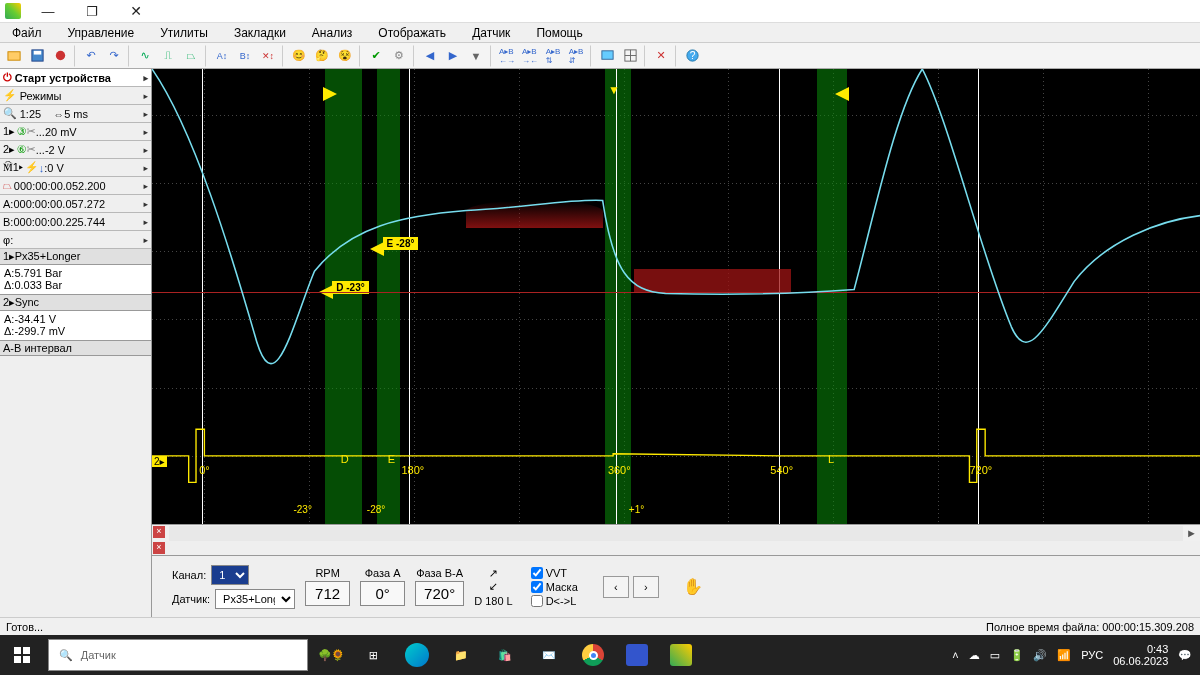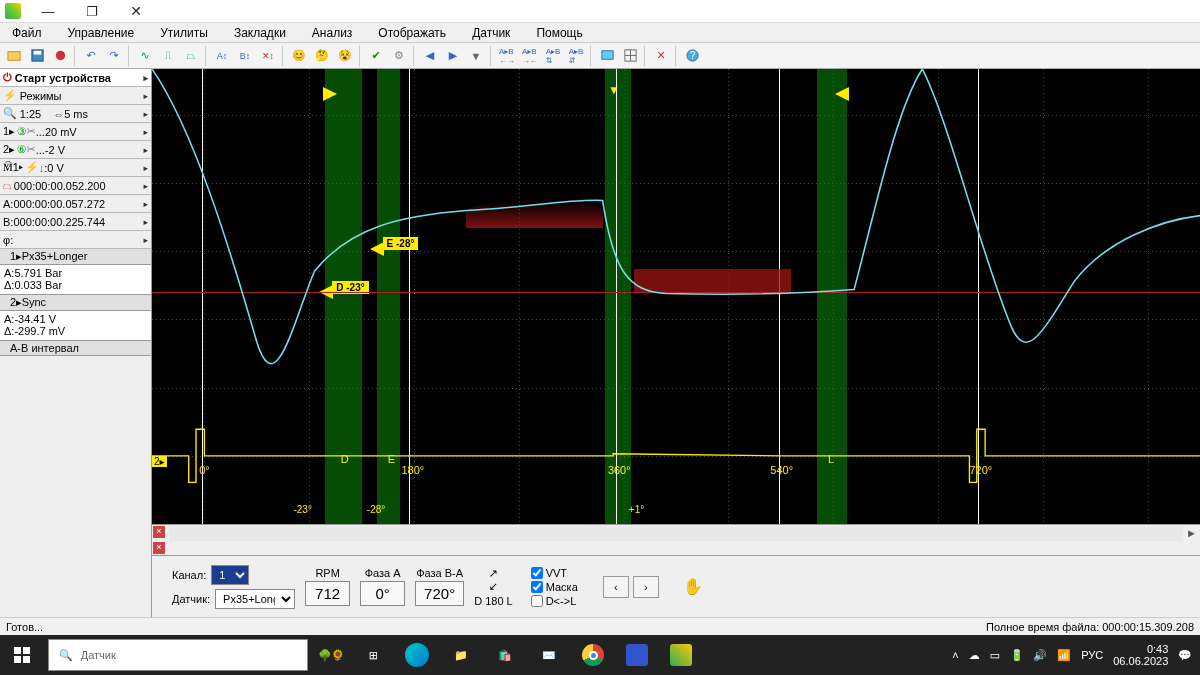--- a/index.html
+++ b/index.html
@@ -16,21 +16,21 @@
 .tb.sep { width:3px; border-left:1px solid #ccc; margin:0 2px; }
 .tb svg { width:15px; height:15px; }
 .tb .em { font-size:11px; }
 .main { flex:1; display:flex; min-height:0; }
 .sidebar { width:152px; background:#efefef; display:flex; flex-direction:column; border-right:1px solid #999; }
 .sb-row { height:18px; border-bottom:1px solid #b8b8b8; display:flex; align-items:center; padding:0 3px; font-size:11px; background:#efefef; position:relative; }
 .sb-row .ar { position:absolute; right:3px; font-size:9px; color:#333; }
 .sb-start { background:#fff; font-weight:bold; }
 .red { color:#c00; }
 .measure { background:#fff; padding:2px 4px; font-size:14px; line-height:1.15; border-bottom:1px solid #999;}
-.measure.hdr { background:#e0e0e0; font-size:11px; padding:1px 10px; }
+.measure.hdr { background:#e0e0e0; font-size:11px; padding:1px 3px; }
 .scope-area { flex:1; display:flex; flex-direction:column; position:relative; background:#fff; }
 .scope { flex:1; background:#000; position:relative; overflow:hidden; margin:0; }
 .scroll-bot { height:17px; background:#f0f0f0; border-top:1px solid #999; display:flex; align-items:center; }
 .scroll-bot .sa { width:17px; text-align:center; color:#555;}
 .scroll-bot .track { flex:1; background:#e8e8e8; height:15px; }
 .bottom-panel { height:62px; background:#efefef; border-top:1px solid #999; display:flex; align-items:center; padding:5px 20px; gap:10px; }
 .bp-grp { display:flex; align-items:center; gap:5px; }
 .bp-lbl { font-size:11px; }
 .bp-sel { border:1px solid #888; background:#fff; padding:1px 3px; height:20px; font-size:11px;}
 .bp-val { border:1px solid #888; background:#f8f8f8; padding:3px 8px; font-size:15px; display:inline-block; min-width:45px; text-align:center; }

